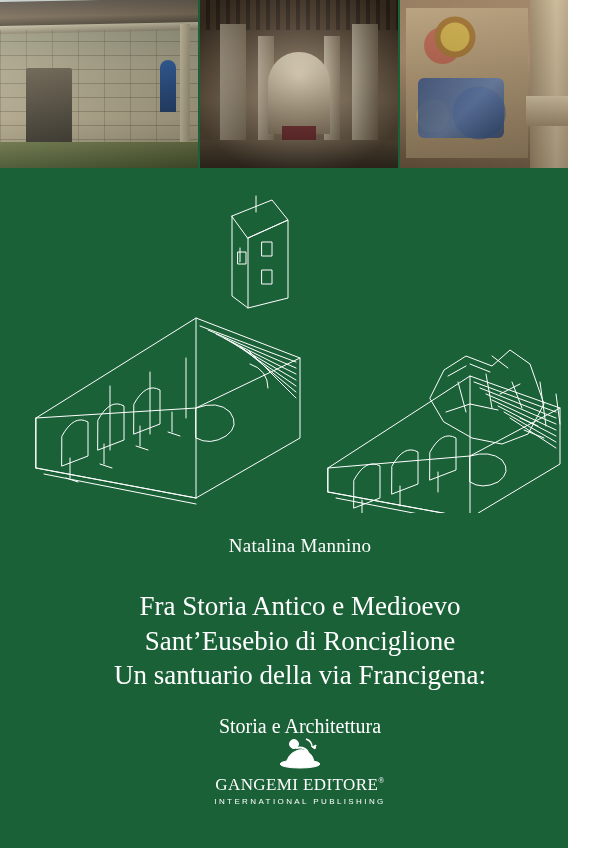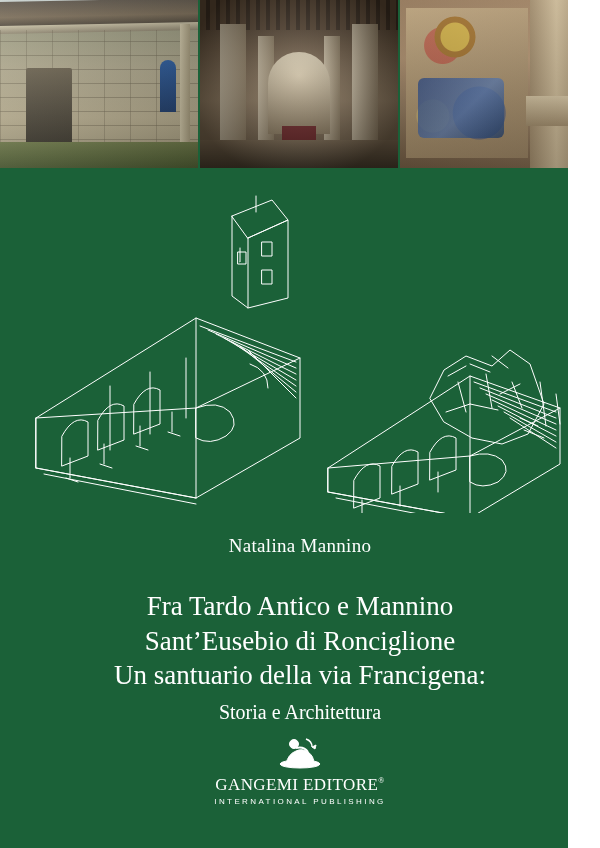--- a/index.html
+++ b/index.html
@@ -193,21 +193,21 @@
     letter-spacing: .3px;
     margin-top: 22px;
   }
   .title {
     margin-top: 32px;
     font-size: 27px;
     line-height: 1.28;
   }
   .title .line { display: block; white-space: nowrap; }
   .subtitle {
-    margin-top: 8px;
+    margin-top: 22px;
     font-size: 20px;
   }
 
   
   .publisher {
     position: absolute;
     left: 0;
     bottom: 42px;
     width: 600px;
     text-align: center;
@@ -334,21 +334,21 @@
         <path d="M520 250 l18 8 M524 262 l20 8"></path>
 
         <path d="M540 214 l6 44 M556 226 l4 30"></path>
       </g>
     </svg>
   </div>
 
   <div class="text-block">
     <div class="author">Natalina Mannino</div>
     <div class="title">
-      <span class="line">Fra Tardo Antico e Mannino</span>
+      <span class="line">Fra Storia Antico e Medioevo</span>
       <span class="line">Sant’Eusebio di Ronciglione</span>
       <span class="line">Un santuario della via Francigena:</span>
     </div>
     <div class="subtitle">Storia e Architettura</div>
   </div>
 
   <div class="publisher">
     <svg class="logo-mark" width="56" height="40" viewBox="0 0 56 40" xmlns="http://www.w3.org/2000/svg">
       <g fill="#ffffff" stroke="#ffffff" stroke-width="1">
         <ellipse cx="28" cy="33" rx="20" ry="4"></ellipse>

